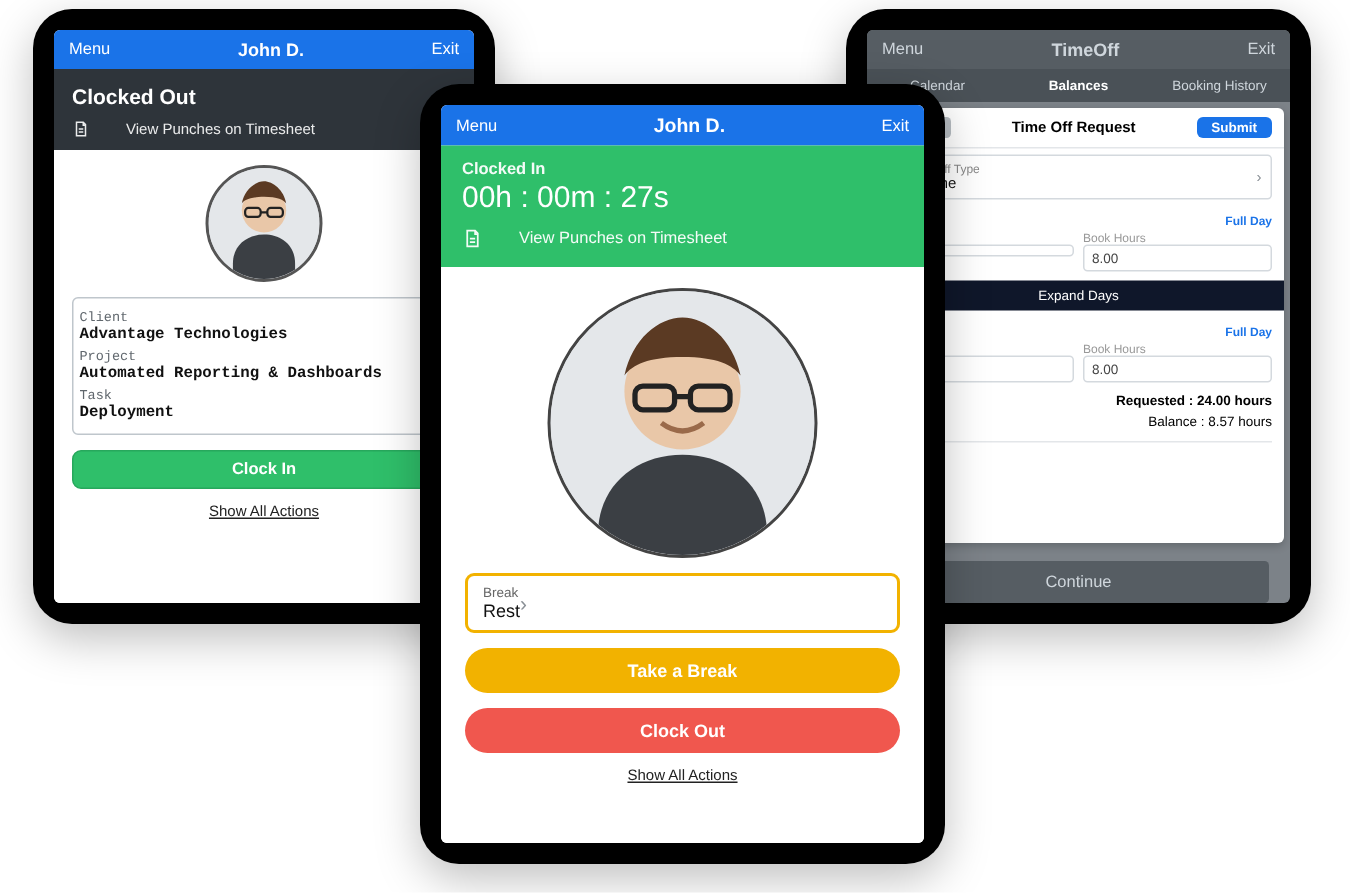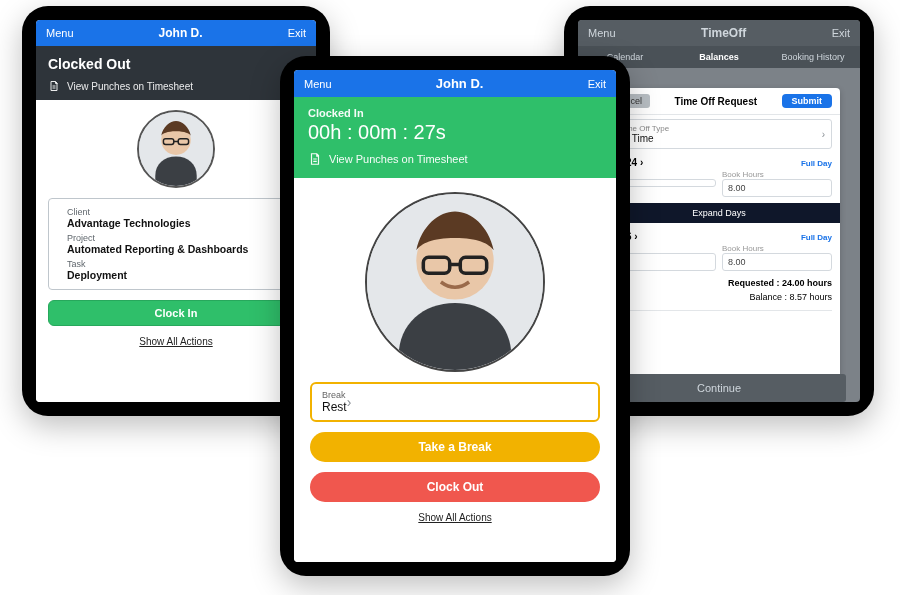--- a/index.html
+++ b/index.html
@@ -25,25 +25,25 @@
   
   .hdr { display:flex; align-items:center; justify-content:space-between; padding:6px 10px; font-size:11px; font-weight:500; }
   .hdr-blue { background:#1a73e8; color:#fff; }
   .hdr-gray { background:#565d63; color:#cfd6dc; }
   .hdr .title { font-size:13px; font-weight:600; }
   .hdr.small .title { font-size:12px; }
 
   
   .statusbar { background:#2e343a; color:#fff; padding:10px 12px 8px; }
   .statusbar .status-title { font-size:14px; font-weight:700; margin-bottom:8px; }
-  .vpt { display:flex; align-items:center; gap:7px; font-size:10px; opacity:.9; }
+  .vpt { display:flex; align-items:center; gap:24px; font-size:10px; opacity:.9; }
   .vpt .doc-icon { width:12px; height:12px; }
   .l-body { flex:1; background:#fff; padding:10px 12px; display:flex; flex-direction:column; gap:10px; }
   .avatar-sm { width:78px; height:78px; border-radius:50%; background:#d9dde1; border:2px solid #555; align-self:center; overflow:hidden; }
-  .infoCard { border:1px solid #bfc6cc; border-radius:4px; padding:8px 18px; font-size:10px; }
+  .infoCard { border:1px solid #bfc6cc; border-radius:4px; padding:8px 4px; font-size:10px;font-family:Liberation Mono, monospace; }
   .infoCard .lbl { color:#60676d; font-size:9px; }
   .infoCard .val { color:#111; font-weight:600; font-size:10.5px; margin-bottom:4px; }
   .btn-pill { text-align:center; border-radius:6px; padding:6px 0; font-size:11px; font-weight:600; color:#fff; }
   .btn-green { background:#2fbf6a; border:1px solid #27a85c; }
   .link-sm { font-size:10px; text-decoration:underline; color:#222; text-align:center; }
 
   
   .statusbar-g { background:#2fbf6a; color:#fff; padding:10px 14px 12px; }
   .statusbar-g .stt { font-size:11px; opacity:.95; font-weight:600; }
   .statusbar-g .timer { font-size:20px; font-weight:400; margin:2px 0 8px; }
@@ -55,21 +55,21 @@
   .selectRow .txt .val { font-size:12px; color:#111; font-weight:500; }
   .selectRow .chev { font-size:14px; color:#8a9096; }
   .btn-full { width:100%; text-align:center; border-radius:20px; padding:8px 0; font-size:12px; font-weight:600; color:#fff; }
   .btn-yellow { background:#f2b200; }
   .btn-red    { background:#f0574e; }
 
   
   .tabsRow { display:flex; background:#4a5157; }
   .tabsRow .tab { flex:1; text-align:center; color:#cfd6dc; font-size:9px; padding:6px 0; }
   .tabsRow .tab.active { color:#fff; font-weight:700; }
-  .panel { margin:20px; border-radius:4px; background:#fff; box-shadow:0 2px 6px rgba(0,0,0,.2); font-size:10px; height:290px; }
+  .panel { margin:4px; border-radius:4px; background:#fff; box-shadow:0 2px 6px rgba(0,0,0,.2); font-size:10px; height:290px; }
   .panel-hdr { display:flex; align-items:center; justify-content:space-between; padding:6px 8px; border-bottom:1px solid #e3e6e9; }
   .panel-hdr .pill-cancel { background:#b7bdc2; color:#333; padding:2px 8px; border-radius:3px; font-size:9px; }
   .panel-hdr .pill-submit { background:#1a73e8; color:#fff; padding:2px 10px; border-radius:4px; font-size:9px; font-weight:600; }
   .panel-title { font-weight:700; font-size:10px; }
   .panel-body { padding:4px 8px; }
   .fld { border:1px solid #d4d9de; border-radius:3px; padding:4px 6px; display:flex; justify-content:space-between; align-items:center; margin-bottom:6px; }
   .fld .lbl { font-size:8px; color:#888; }
   .fld .val { font-size:10px; color:#111; }
   .dayhdr { display:flex; justify-content:space-between; align-items:flex-end; padding:2px 0; }
   .dayhdr .date { font-size:10px; font-weight:700; }

